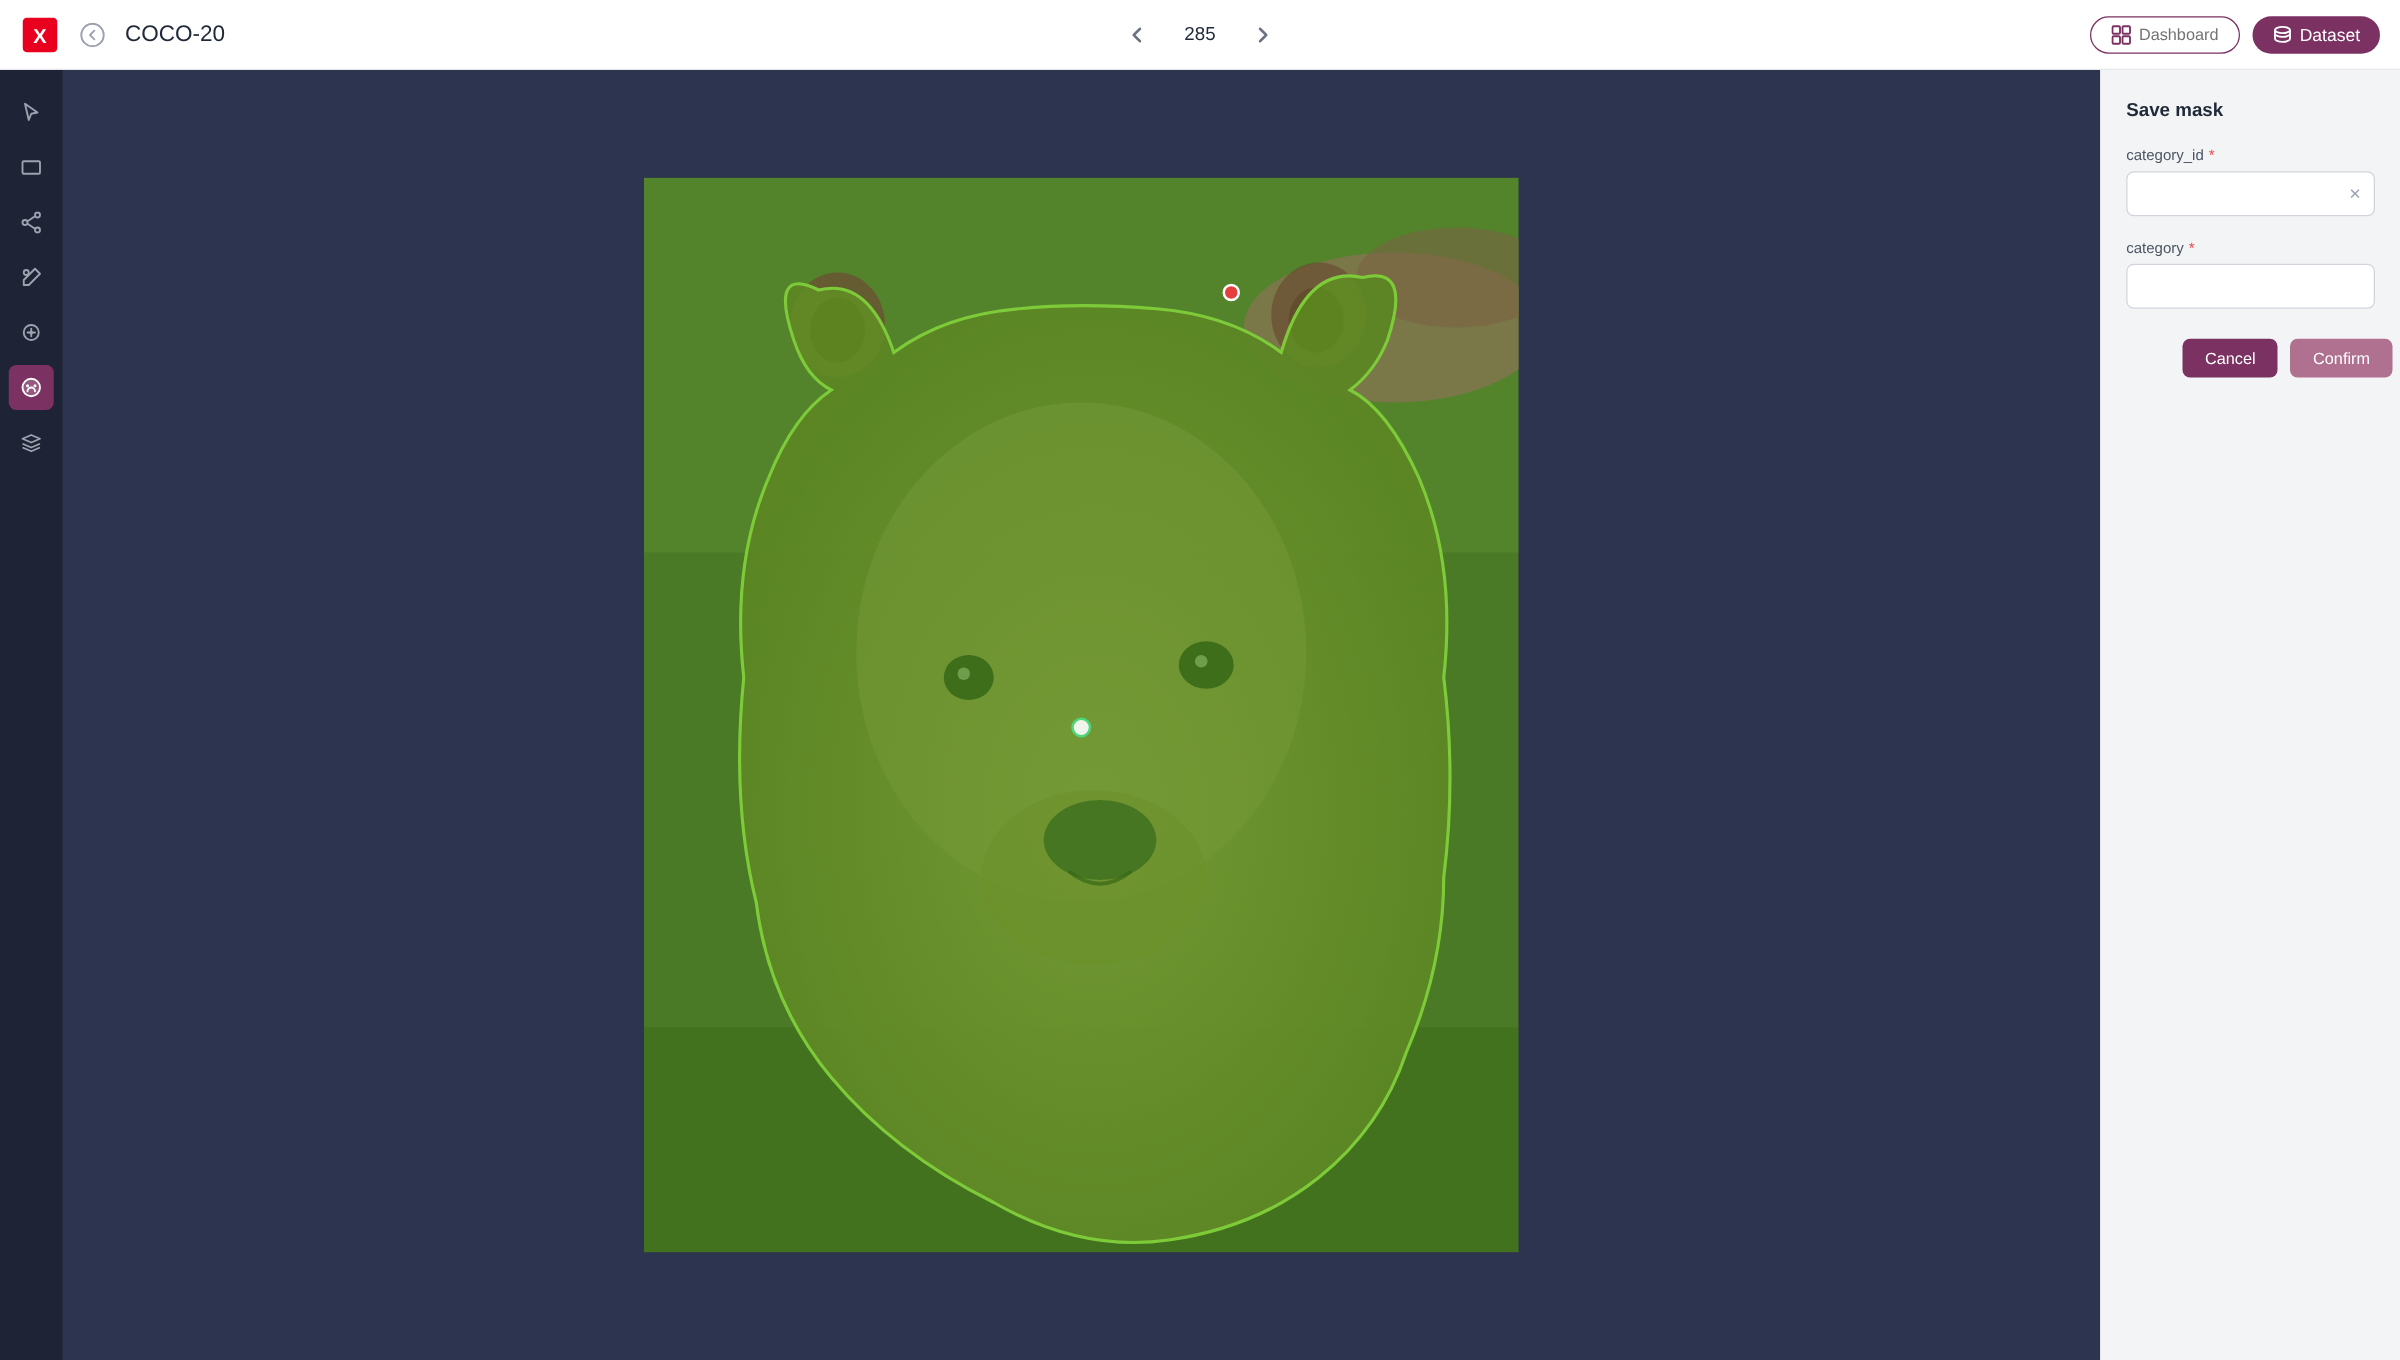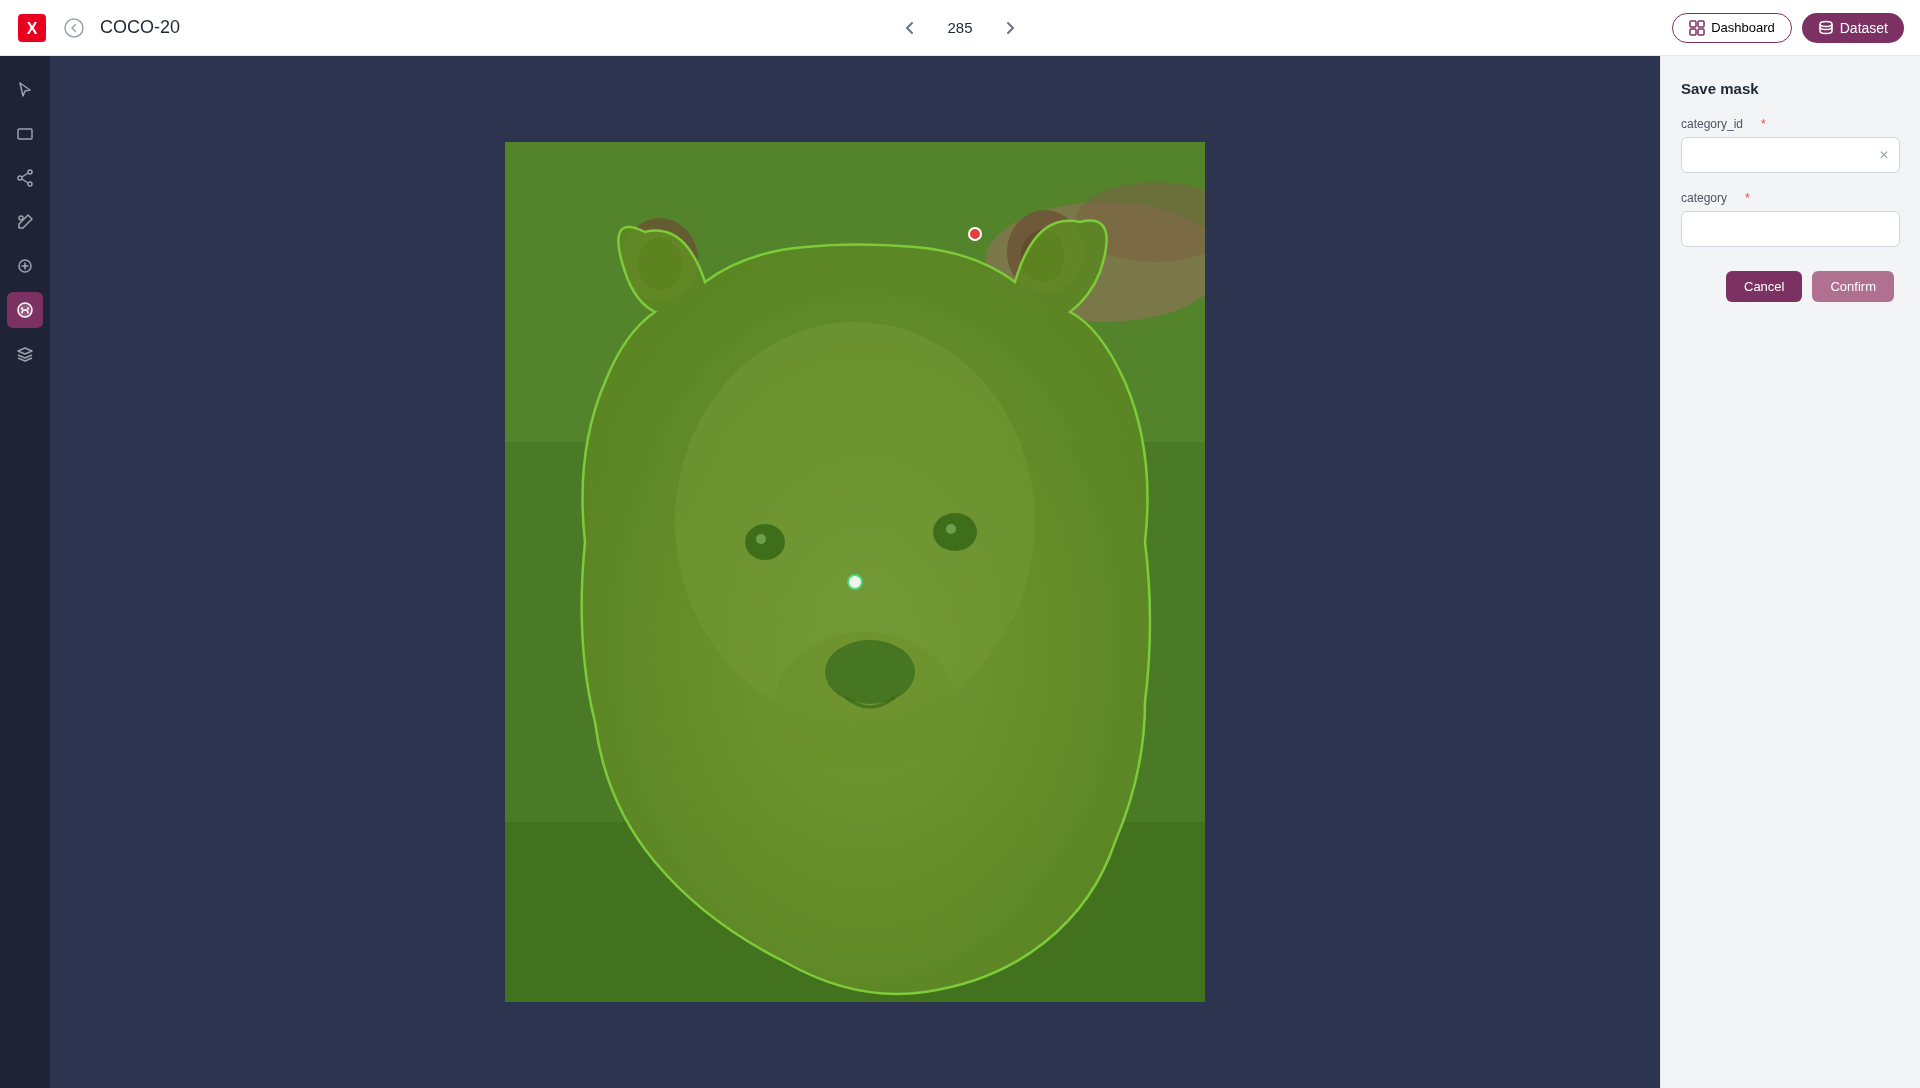--- a/index.html
+++ b/index.html
@@ -72,21 +72,21 @@
       margin-left: auto;
     }
     .btn-dashboard {
       display: flex;
       align-items: center;
       gap: 6px;
       padding: 6px 16px;
       border-radius: 20px;
       border: 1.5px solid #7c3163;
       background: transparent;
-      color: #000000;
+      color: #737373;
       font-size: 13px;
       font-weight: 500;
       cursor: pointer;
     }
     .btn-dataset {
       display: flex;
       align-items: center;
       gap: 6px;
       padding: 6px 16px;
       border-radius: 20px;
@@ -150,42 +150,42 @@
     .bear-canvas {
       position: absolute;
       top: 0;
       left: 0;
       width: 100%;
       height: 100%;
     }
 
     
     .right-panel {
-      width: 260px;
+      width: 240px;
       background: #f3f4f6;
       border-left: 1px solid #e5e7eb;
       padding: 24px 20px;
       flex-shrink: 0;
     }
     .panel-title {
       font-size: 15px;
       font-weight: 600;
       color: #1f2937;
       margin-bottom: 20px;
     }
     .field-group {
       margin-bottom: 18px;
     }
     .field-label {
       font-size: 12px;
       color: #4b5563;
       margin-bottom: 6px;
       display: flex;
       align-items: center;
-      gap: 18px;
+      gap: 4px;
     }
     .field-required {
       color: #ef4444;
     }
     .field-input {
       width: 100%;
       height: 36px;
       border: 1px solid #d1d5db;
       border-radius: 6px;
       background: #fff;

